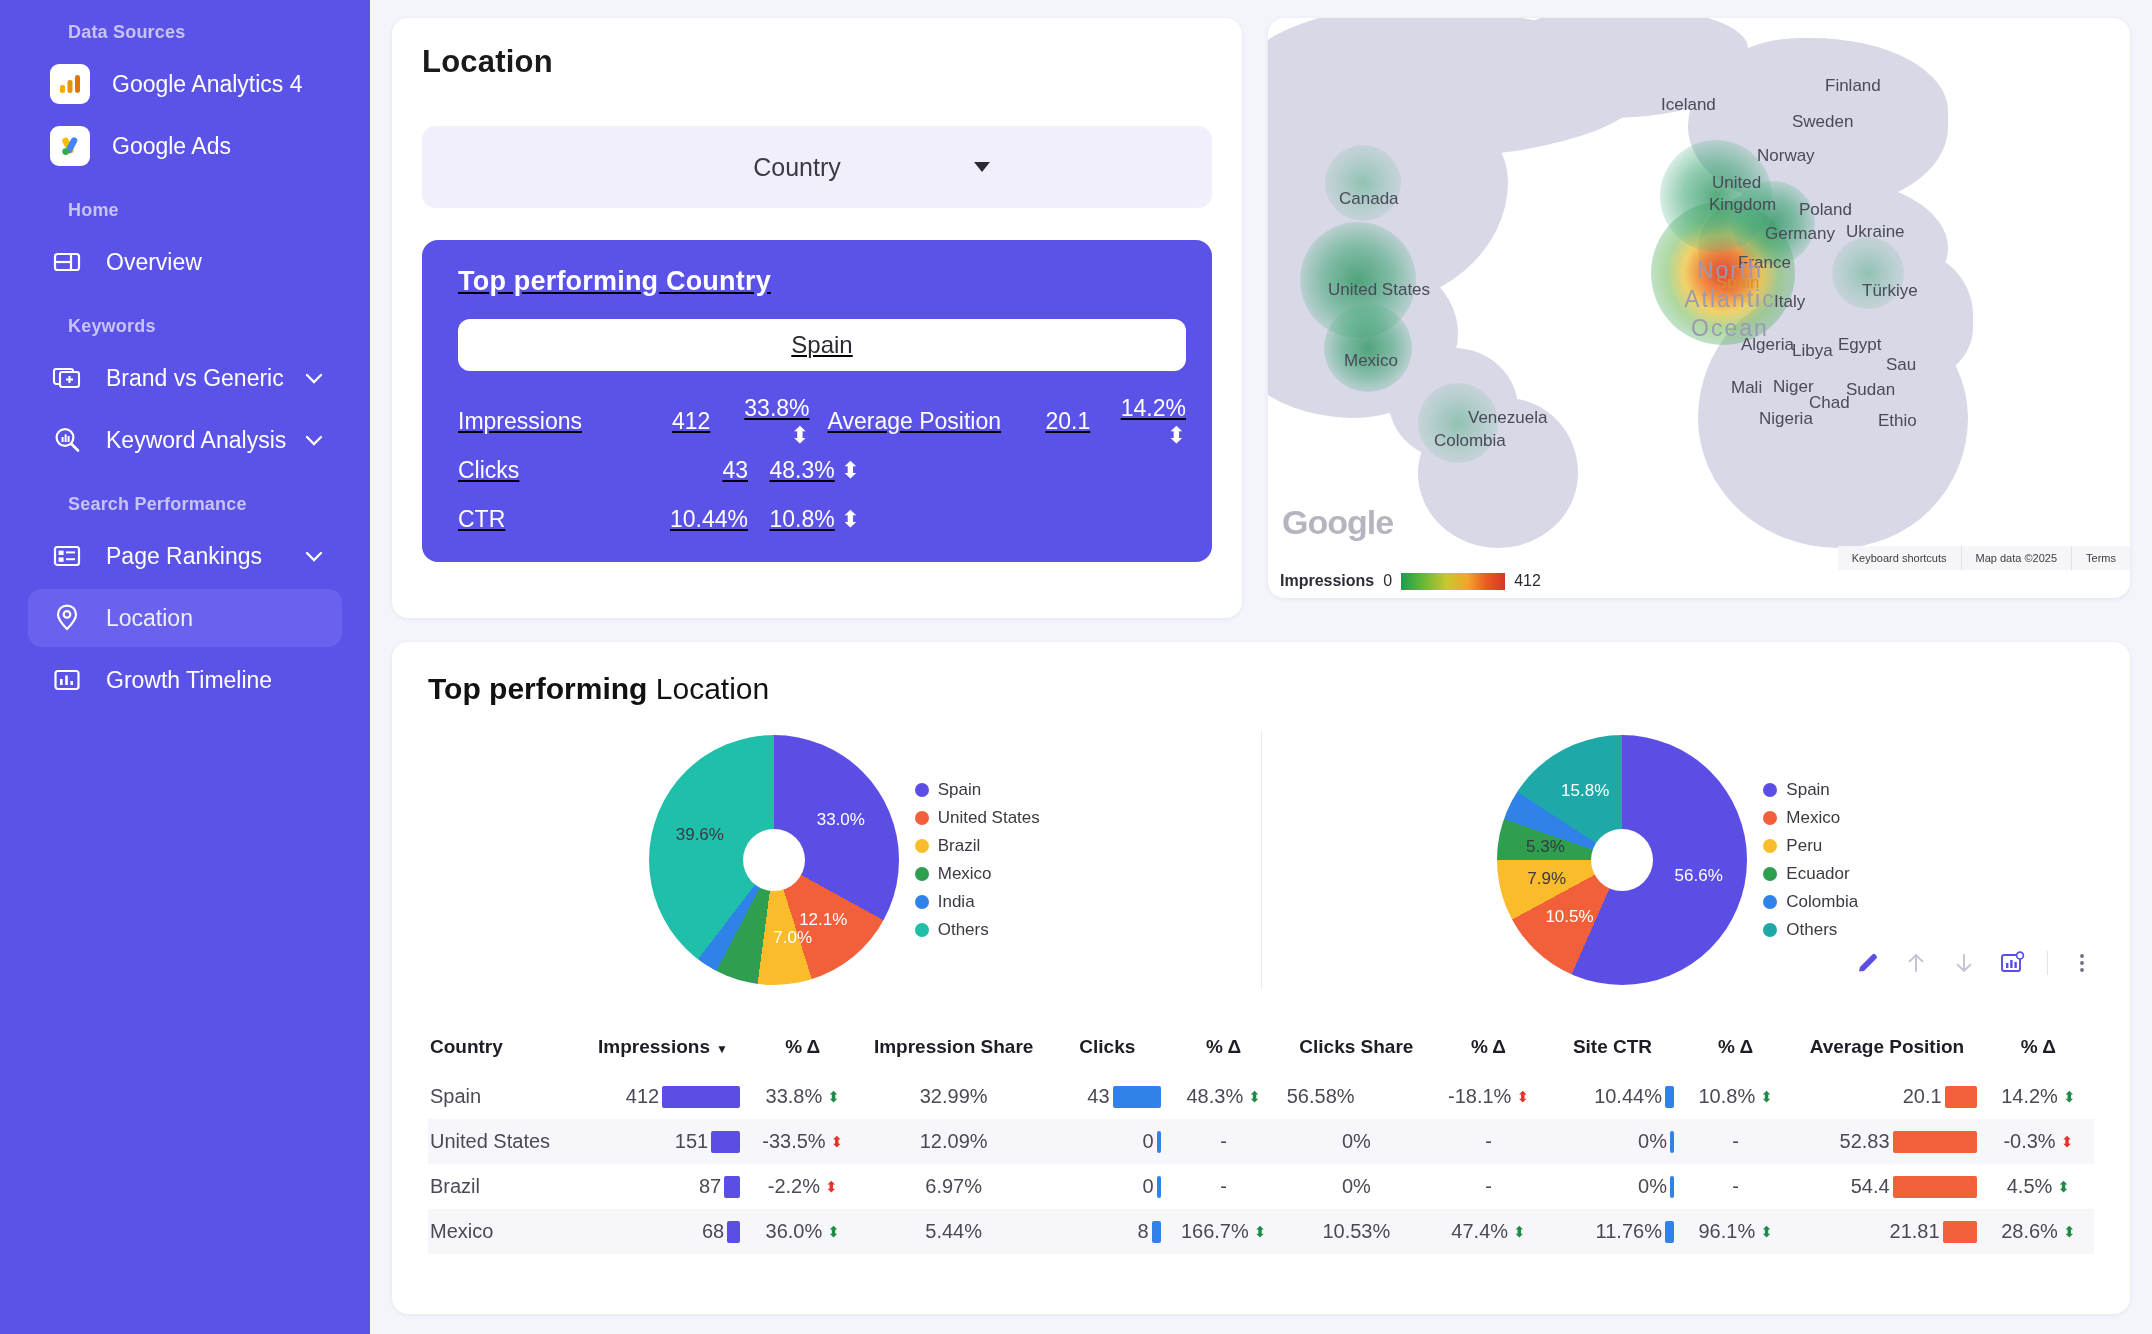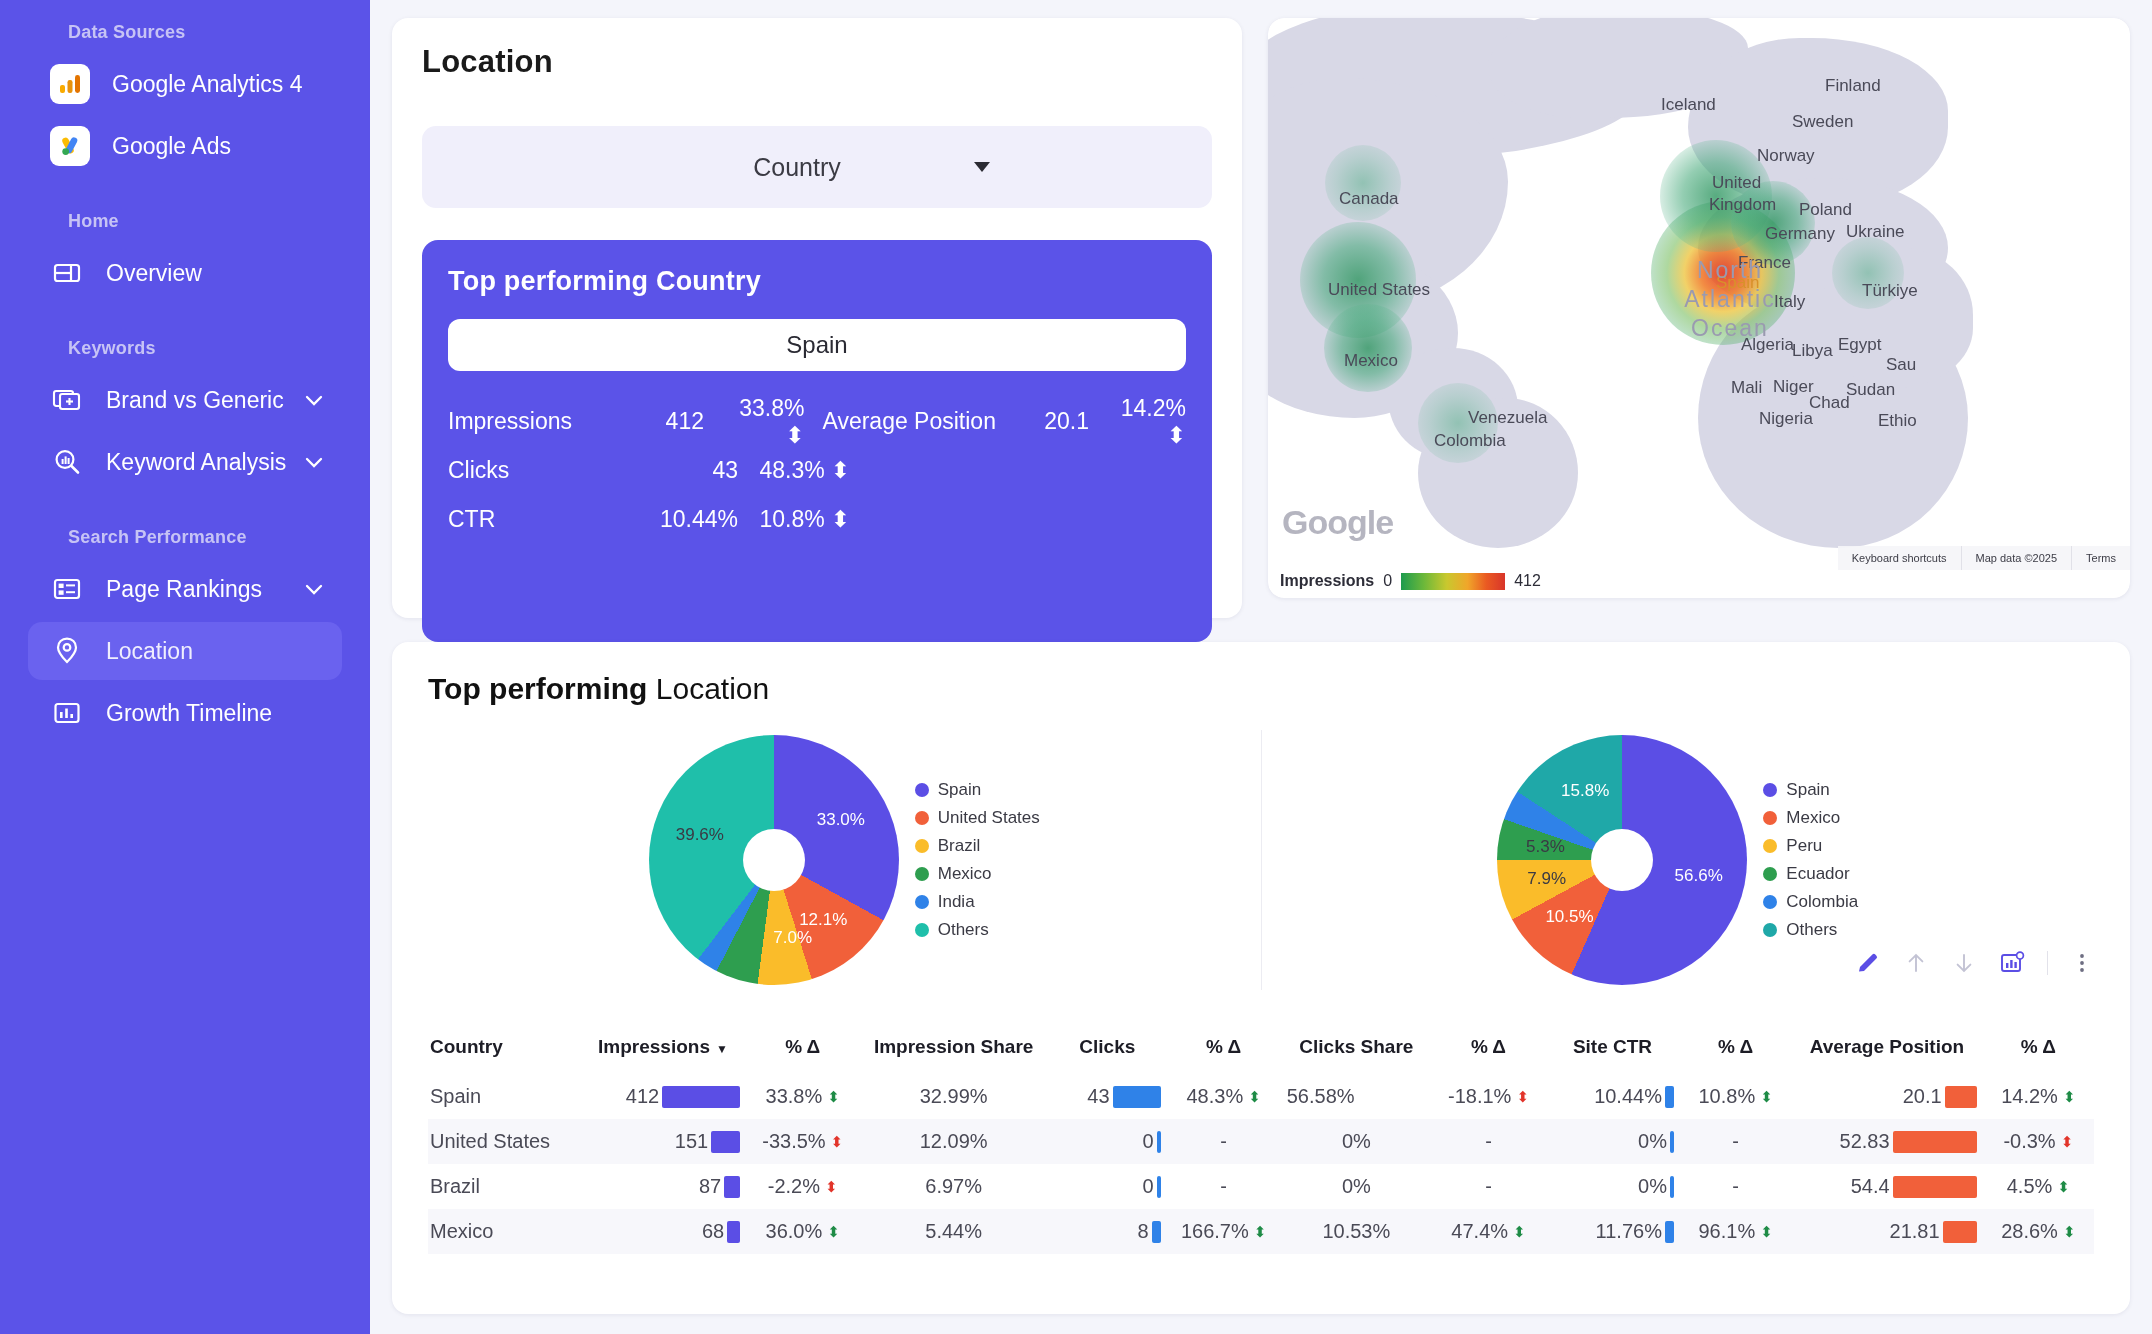--- a/index.html
+++ b/index.html
@@ -18,21 +18,21 @@
     padding: 22px 0 0 0;
     position: relative;
   }
   .side-section-label {
     color: #c6c3f5;
     font-size: 18px; font-weight: bold;
     letter-spacing: .2px;
     padding: 0 0 0 68px;
     margin-bottom: 12px;
   }
-  .side-section-label.sp2 { margin-top: 36px; }
+  .side-section-label.sp2 { margin-top: 25px; }
   .nav-item {
     display: flex; align-items: center;
     height: 58px;
     margin: 0 28px 4px 28px;
     padding-left: 22px;
     border-radius: 14px;
     cursor: pointer;
   }
   .nav-item.active { background: #6a62ef; }
   .nav-label {
@@ -86,22 +86,23 @@
     width: 0; height: 0;
     border-left: 8px solid transparent;
     border-right: 8px solid transparent;
     border-top: 10px solid #2b2b33;
   }
 
   .kpi-card {
     margin-top: 32px;
     background: #5b53e8;
     border-radius: 16px;
-    padding: 26px 26px 30px 26px;
-    height: 402px;
+    padding: 26px 26px 30px 36px;
+    height: 322px;
+    text-decoration: underline;
   }
   .kpi-title { color:#fff; font-size: 27px; font-weight: bold; letter-spacing:.2px; }
   .kpi-pill {
     margin-top: 22px; height: 52px;
     background:#fff; border-radius: 12px;
     display:flex; align-items:center; justify-content:center;
     font-size: 24px; color:#2a2a33;
   }
   .kpi-rows { margin-top: 26px; }
   .kpi-row { display: flex; align-items: center; height: 49px; color:#fff; font-size: 23px; }

